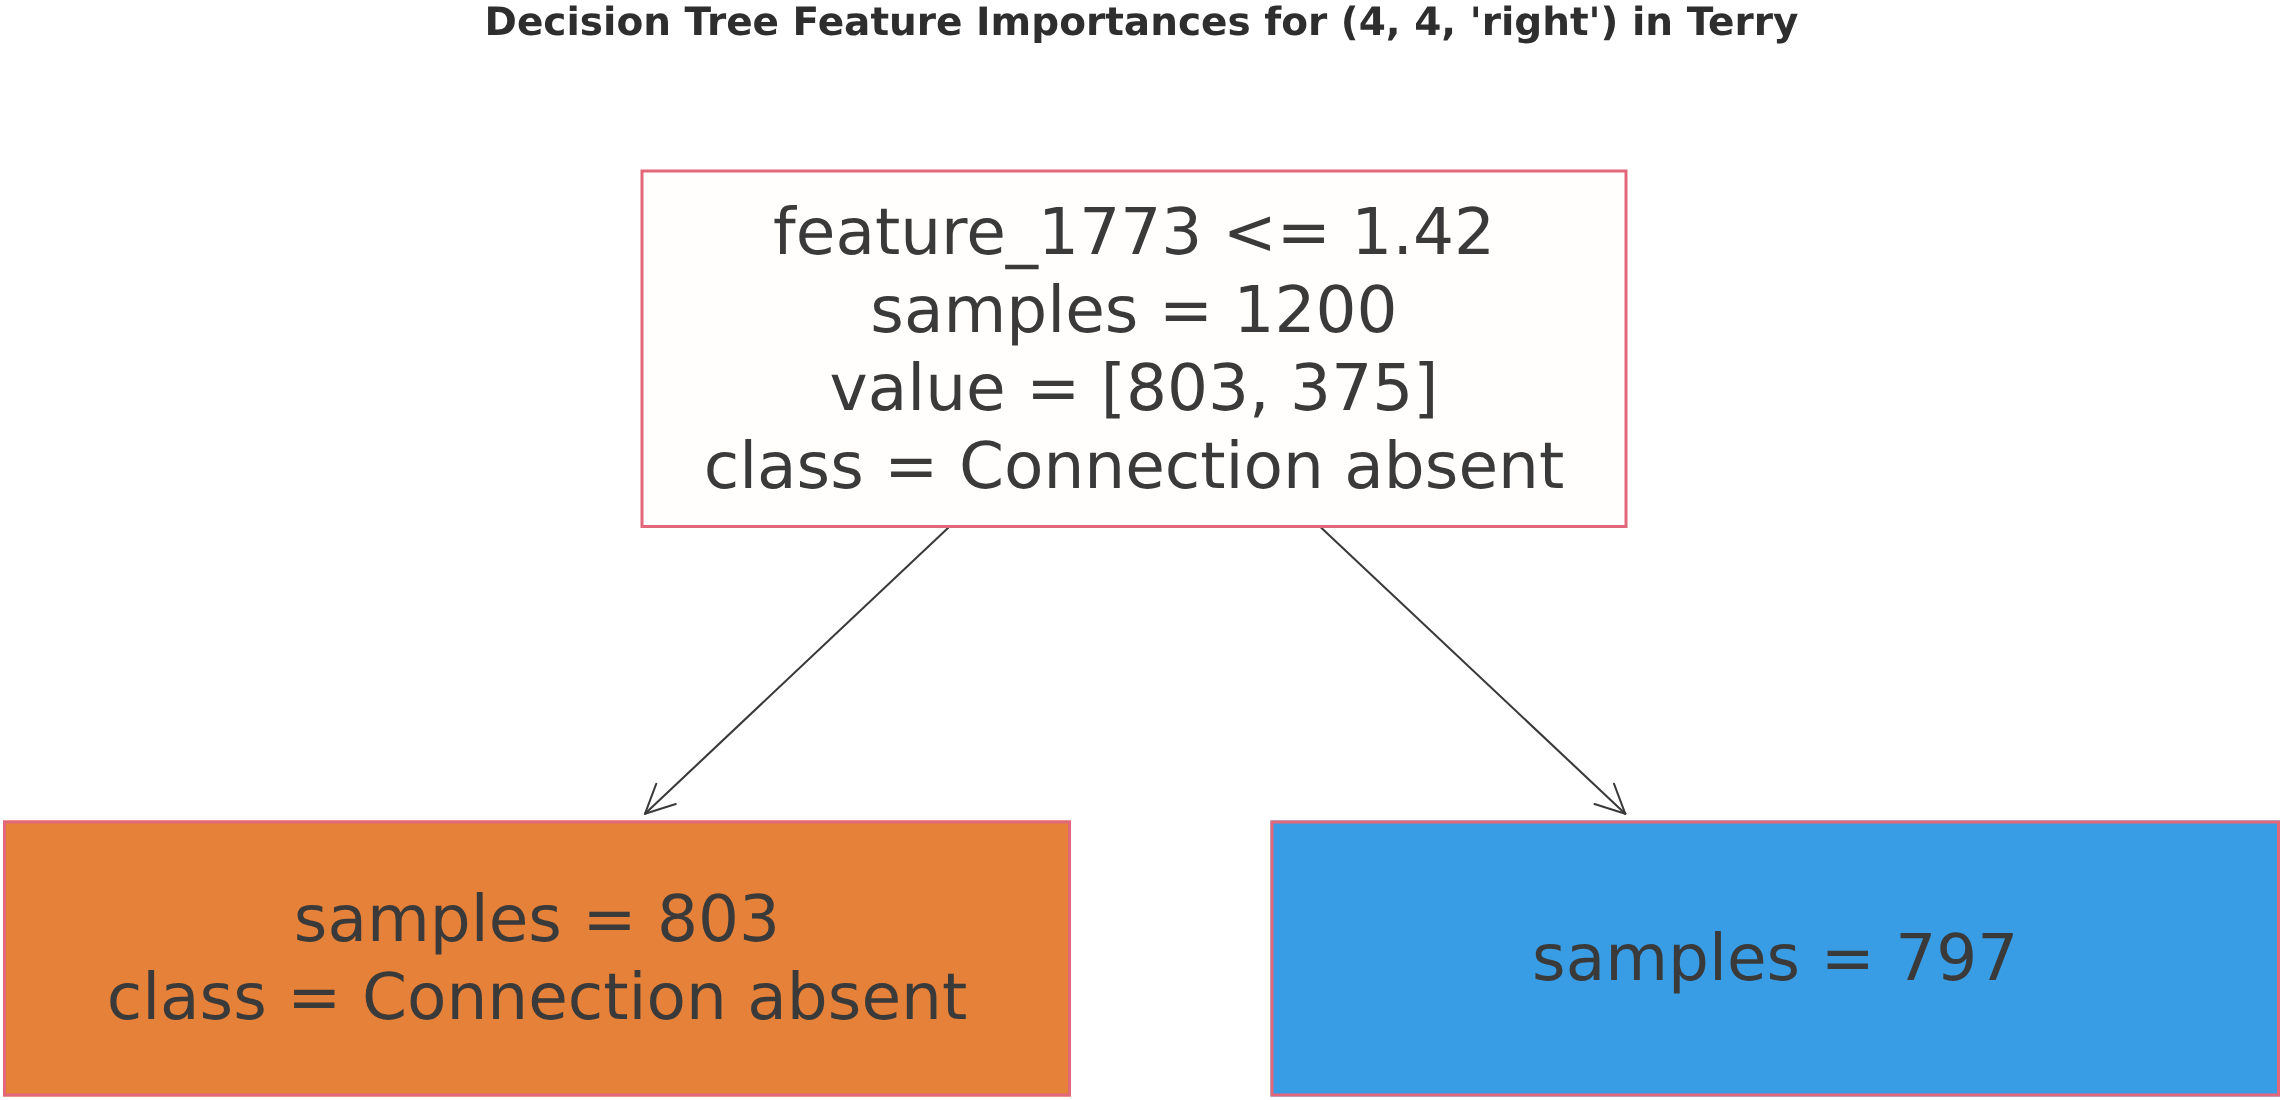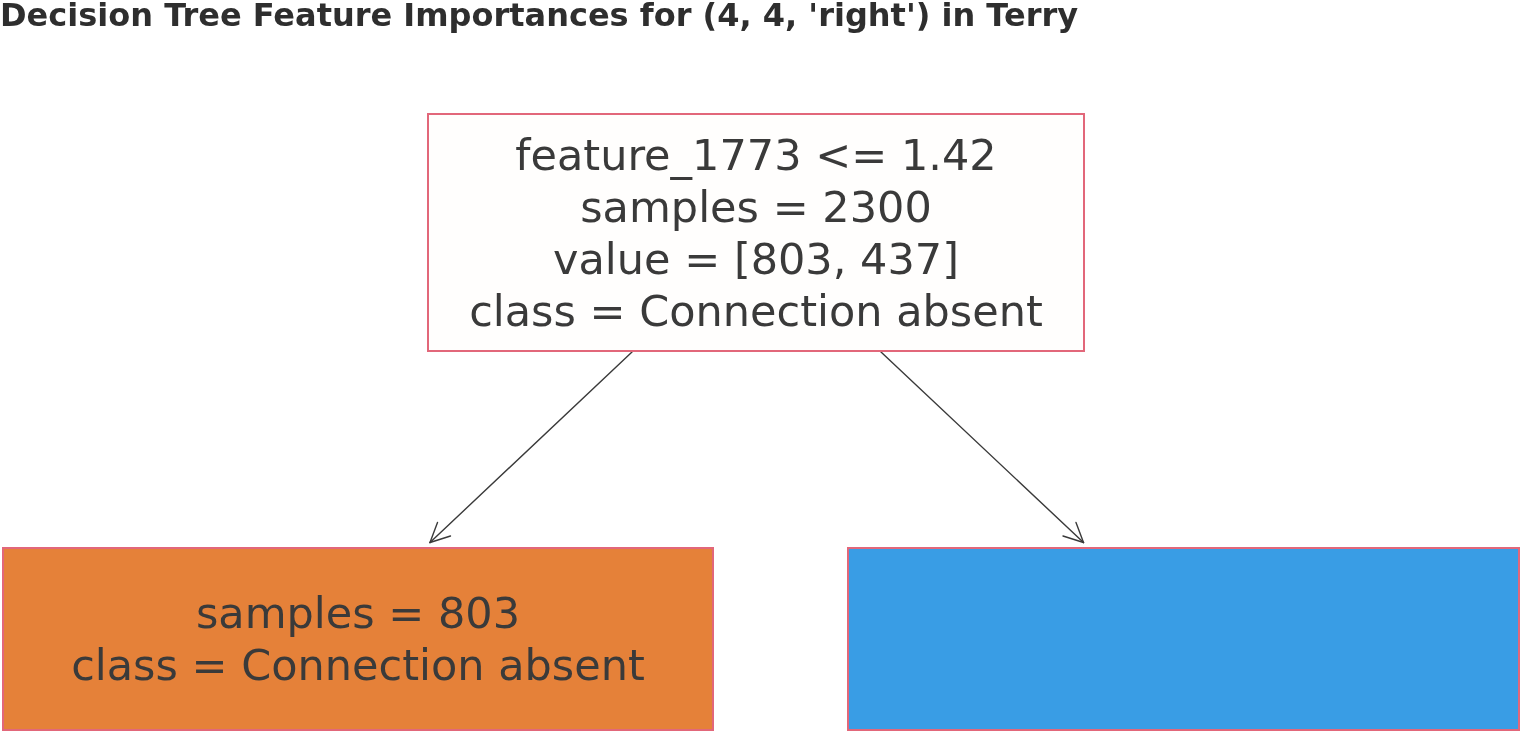--- a/index.html
+++ b/index.html
@@ -6,22 +6,23 @@
   body {
     width: 1522px; height: 733px;
     background: #ffffff;
     position: relative;
     overflow: hidden;
     font-family: "DejaVu Sans", sans-serif;
   }
   .figure-title {
     position: absolute;
     top: 0; left: 0; width: 100%;
+    text-align: center;
     font-weight: bold;
-    font-size: 32px;
+    font-size: 26px;
     line-height: 30px;
   }
   .node {
     position: absolute;
     box-sizing: border-box;
     border: 2px solid;
     display: flex;
     flex-direction: column;
     justify-content: center;
     text-align: center;
@@ -52,24 +53,25 @@
   </g>
   <g>
     <line x1="881" y1="352" x2="1083.5" y2="542.5" style="stroke: rgb(58, 58, 58);"></line>
     <line x1="1083.5" y1="542.5" x2="1063" y2="536" style="stroke: rgb(58, 58, 58);"></line>
     <line x1="1083.5" y1="542.5" x2="1076" y2="522.5" style="stroke: rgb(58, 58, 58);"></line>
   </g>
 </svg>
 
 <div class="node node-root" style="background-color: rgb(255, 254, 253); border-color: rgb(226, 103, 122); color: rgb(58, 58, 58);">
   <div>feature_1773 &lt;= 1.42</div>
-  <div>samples = 2300</div>
-  <div>value = [803, 437]</div>
+  <div>samples = 1200</div>
+  <div>value = [803, 375]</div>
   <div>class = Connection absent</div>
 </div>
 
 <div class="node node-left" style="background-color: rgb(229, 129, 57); border-color: rgb(226, 103, 122); color: rgb(58, 58, 58);">
   <div>samples = 803</div>
   <div>class = Connection absent</div>
 </div>
 
 <div class="node node-right" style="background-color: rgb(57, 157, 229); border-color: rgb(226, 103, 122); color: rgb(58, 58, 58);">
+  <div>samples = 797</div>
 </div>
 
 </body></html>

